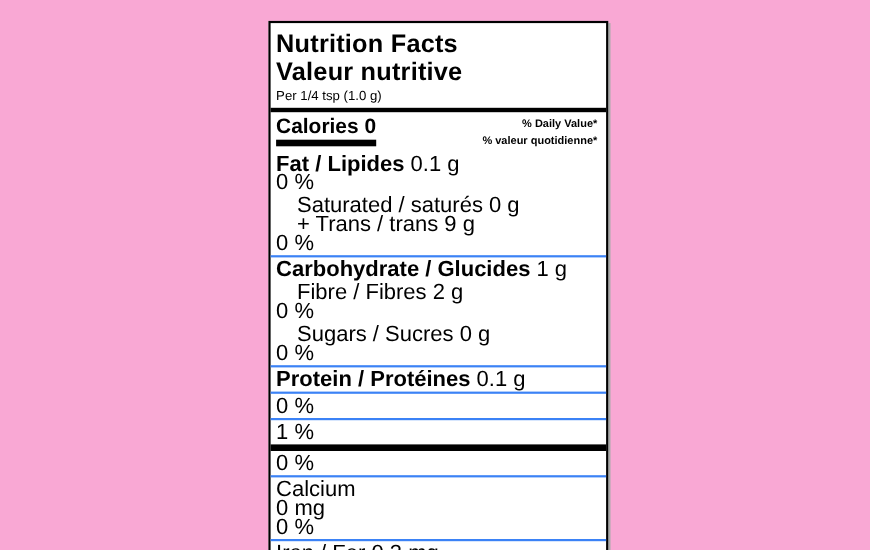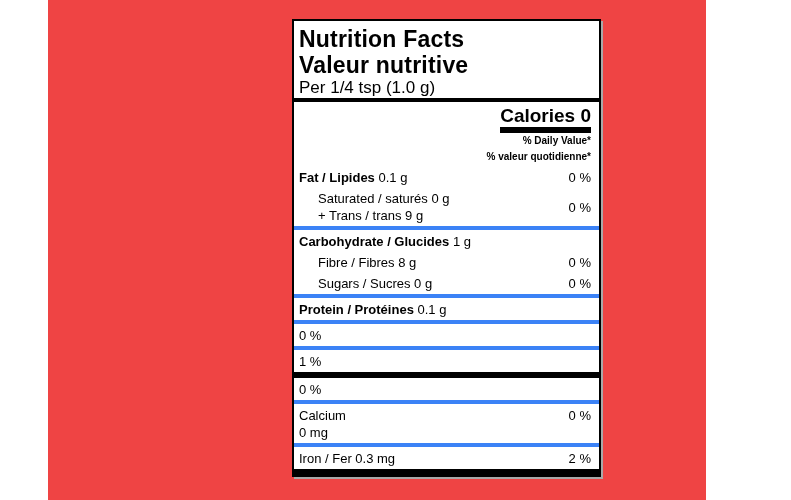--- a/index.html
+++ b/index.html
@@ -4,25 +4,24 @@
 <style>
   html, body {
     margin: 0;
     padding: 0;
     background: #ffffff;
     font-family: "Liberation Sans", sans-serif;
     color: #000000;
   }
   .canvas {
     position: relative;
-    width: 658px;
+    width: 791px;
     height: 500px;
-    background: #ef4444;
+    background: #f9a8d4;
     overflow: hidden;
-    margin-left: 48px;
   }
   .nft {
     position: absolute;
     left: 244px;
     top: 19px;
     width: 309px;
     box-sizing: border-box;
     background: #ffffff;
     border: 2px solid #000000;
     box-shadow: 2px 2px 0 #a9a9a9;
@@ -32,36 +31,35 @@
   
   .nft-header { padding: 5px 8px 1px 5px; }
   .nft-title {
     margin: 0;
     font-size: 23px;
     line-height: 26px;
     font-weight: bold;
     letter-spacing: 0.2px;
   }
   .serving {
-    font-size: 17px;
+    font-size: 12px;
     line-height: 19px;
   }
 
   
   .rule-thick { height: 4px; background: #000000; }
   .bar-thick  { height: 6px; background: #000000; }
-  .sep { border-top: 4px solid #3b82f6; }
+  .sep { border-top: 2px solid #3b82f6; }
 
   
   .calories-section {
     display: flex;
     justify-content: space-between;
-    align-items: flex-end;
+    align-items: flex-start;
     padding: 3px 8px 2px 5px;
-    flex-direction: column;
   }
   .cal-left { display: inline-block; }
   .cal-text {
     font-size: 19px;
     line-height: 21px;
     font-weight: bold;
     white-space: nowrap;
   }
   .cal-bar {
     height: 6px;
@@ -74,27 +72,28 @@
     line-height: 16px;
     font-weight: bold;
     white-space: nowrap;
   }
 
   
   .row {
     display: flex;
     justify-content: space-between;
     align-items: flex-start;
-    font-size: 13px;
+    font-size: 20px;
     line-height: 17px;
     padding: 2px 8px 2px 5px;
     white-space: nowrap;
+    flex-direction: column;
   }
   .row.pt3 { padding-top: 3px; }
-  .row.center { align-items: center; }
+  .row.center { }
   .row .left { white-space: nowrap; }
   .row .left.multi { white-space: normal; }
   .row .left.multi div { white-space: nowrap; }
   .sub-indent { padding-left: 19px; }
   .pct { text-align: right; }
 
   
   .footnote {
     padding: 4px 8px 4px 5px;
     font-size: 12.5px;
@@ -138,21 +137,21 @@
         <div>+ Trans / trans 9 g</div>
       </div>
       <div class="pct">0 %</div>
     </div>
 
     <div class="row sep pt3">
       <div class="left"><span class="b">Carbohydrate / Glucides</span> <span>1 g</span></div>
     </div>
 
     <div class="row">
-      <div class="left sub-indent">Fibre / Fibres 8 g</div>
+      <div class="left sub-indent">Fibre / Fibres 2 g</div>
       <div class="pct">0 %</div>
     </div>
 
     <div class="row">
       <div class="left sub-indent">Sugars / Sucres 0 g</div>
       <div class="pct">0 %</div>
     </div>
 
     <div class="row sep pt3">
       <div class="left"><span class="b">Protein / Protéines</span> <span>0.1 g</span></div>

